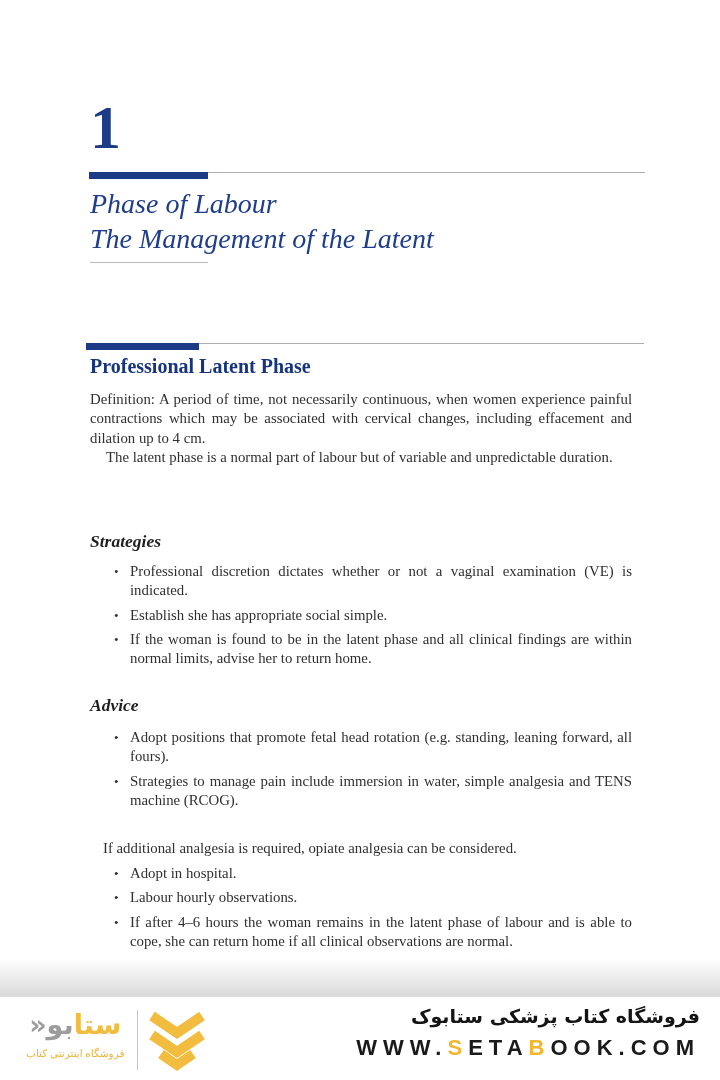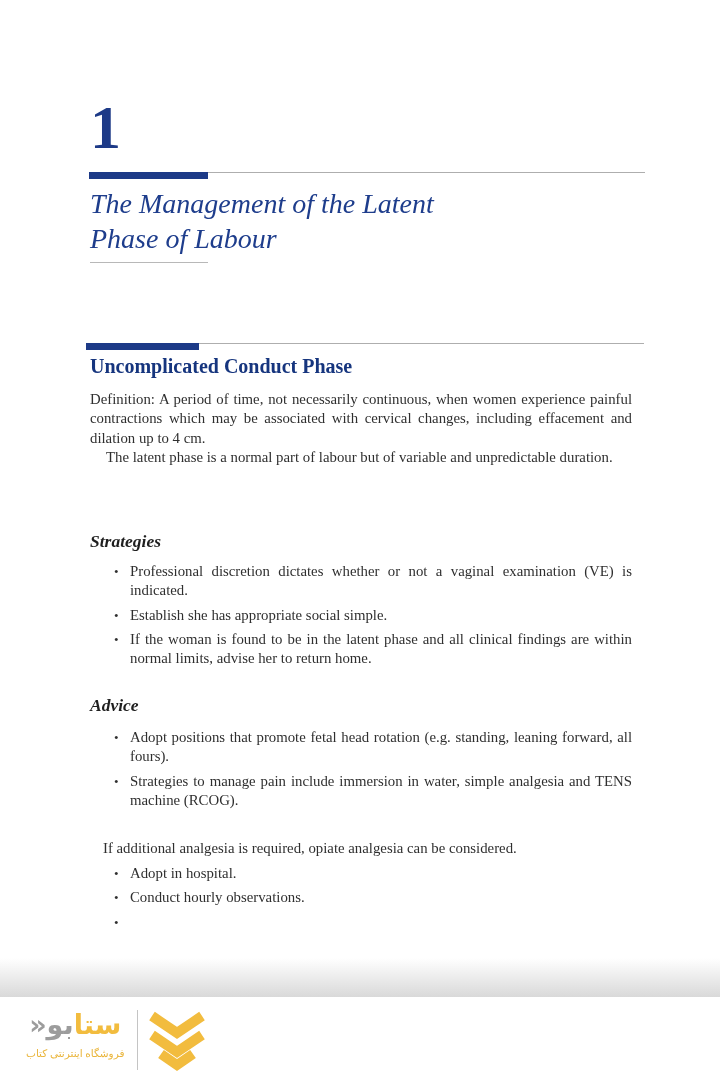--- a/index.html
+++ b/index.html
@@ -188,31 +188,31 @@
   <div class="fade-band"></div>
 
   <div class="chapter-number">1</div>
 
   <div class="rule" id="chapter-rule">
     <div class="rule-line"></div>
     <div class="rule-bar"></div>
   </div>
 
   <div class="chapter-title">
+    <span>Phase of Labour</span>
     <span>The Management of the Latent</span>
-    <span>Phase of Labour</span>
   </div>
   <div class="title-underline"></div>
 
   <div class="rule" id="section-rule">
     <div class="rule-line"></div>
     <div class="rule-bar"></div>
   </div>
 
-  <div class="section-heading">Uncomplicated Conduct Phase</div>
+  <div class="section-heading">Professional Latent Phase</div>
 
   <div class="body-text" id="intro-paragraphs">
     <p>Definition: A period of time, not necessarily continuous, when women experience painful contractions which may be associated with cervical changes, including effacement and dilation up to 4 cm.</p>
     <p>The latent phase is a normal part of labour but of variable and unpredictable duration.</p>
   </div>
 
   <div class="sub-heading" id="assessment-heading">Strategies</div>
 
   <div class="bullet-list" id="assessment-list">
     <div class="bullet-item">
@@ -244,24 +244,25 @@
 
   <div class="body-text" id="note-paragraph">If additional analgesia is required, opiate analgesia can be considered.</div>
 
   <div class="bullet-list" id="note-list">
     <div class="bullet-item">
       <span class="bullet-dot">•</span>
       <span>Adopt in hospital.</span>
     </div>
     <div class="bullet-item">
       <span class="bullet-dot">•</span>
-      <span>Conduct hourly observations.</span>
-    </div>
-    <div class="bullet-item">
-      <span class="bullet-dot">•</span>
+      <span>Labour hourly observations.</span>
+    </div>
+    <div class="bullet-item">
+      <span class="bullet-dot">•</span>
+      <span>If after 4–6 hours the woman remains in the latent phase of labour and is able to cope, she can return home if all clinical observations are normal.</span>
     </div>
   </div>
 
   <div class="footer">
 
     <div class="logo-block">
       <div class="logo-texts">
         <div class="logo-wordmark">
           <span class="wm-yellow">ستا</span><span class="wm-gray">بو</span><span class="wm-gray">«</span>
         </div>
@@ -272,16 +273,22 @@
         <svg width="58" height="68" viewBox="0 0 58 68" xmlns="http://www.w3.org/2000/svg">
           <g fill="none" stroke="#f2bc3e" stroke-width="10">
             <polyline points="4,7 29,24 54,7"></polyline>
             <polyline points="4,26 29,43 54,26"></polyline>
             <polyline points="13,45 29,56 45,45"></polyline>
           </g>
         </svg>
       </div>
     </div>
 
+    <div class="footer-right">
+      <div class="store-title">فروشگاه کتاب پزشکی ستابوک</div>
+      <div class="site-url">
+        <span>WWW.</span><span class="url-accent">S</span><span>ETA</span><span class="url-accent">B</span><span>OOK.COM</span>
+      </div>
+    </div>
 
   </div>
 
 </div>
 
 </body></html>

